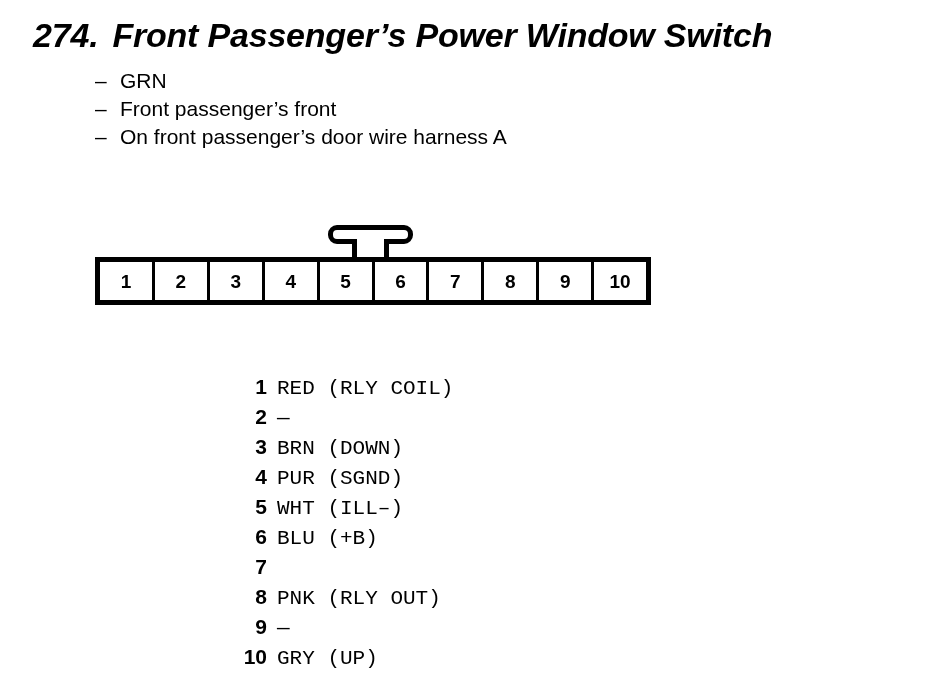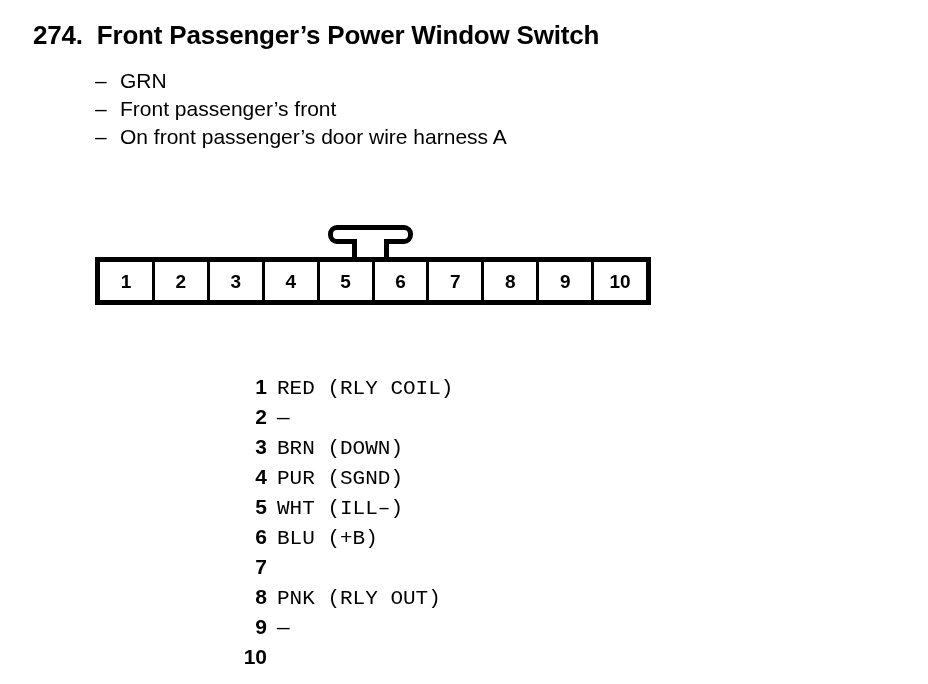--- a/index.html
+++ b/index.html
@@ -17,25 +17,26 @@
   }
 
   
   #header-block {
     position: absolute;
     left: 33px;
     top: 14px;
     width: 880px;
   }
   #page-title {
-    font-size: 26px;
+    font-size: 34px;
     font-weight: bold;
     line-height: 42px;
     letter-spacing: -0.2px;
     white-space: nowrap;
+    font-style: italic;
   }
   #title-number {
     display: inline-block;
     margin-right: 14px;
   }
   #title-text {
     display: inline-block;
   }
 
   #spec-list {
@@ -233,14 +234,15 @@
   <div class="legend-row">
     <span class="legend-pin">8</span>
     <span class="legend-desc">PNK (RLY OUT)</span>
   </div>
   <div class="legend-row">
     <span class="legend-pin">9</span>
     <span class="legend-desc">—</span>
   </div>
   <div class="legend-row">
     <span class="legend-pin">10</span>
+    <span class="legend-desc">GRY (UP)</span>
   </div>
 </div>
 
 </body></html>

